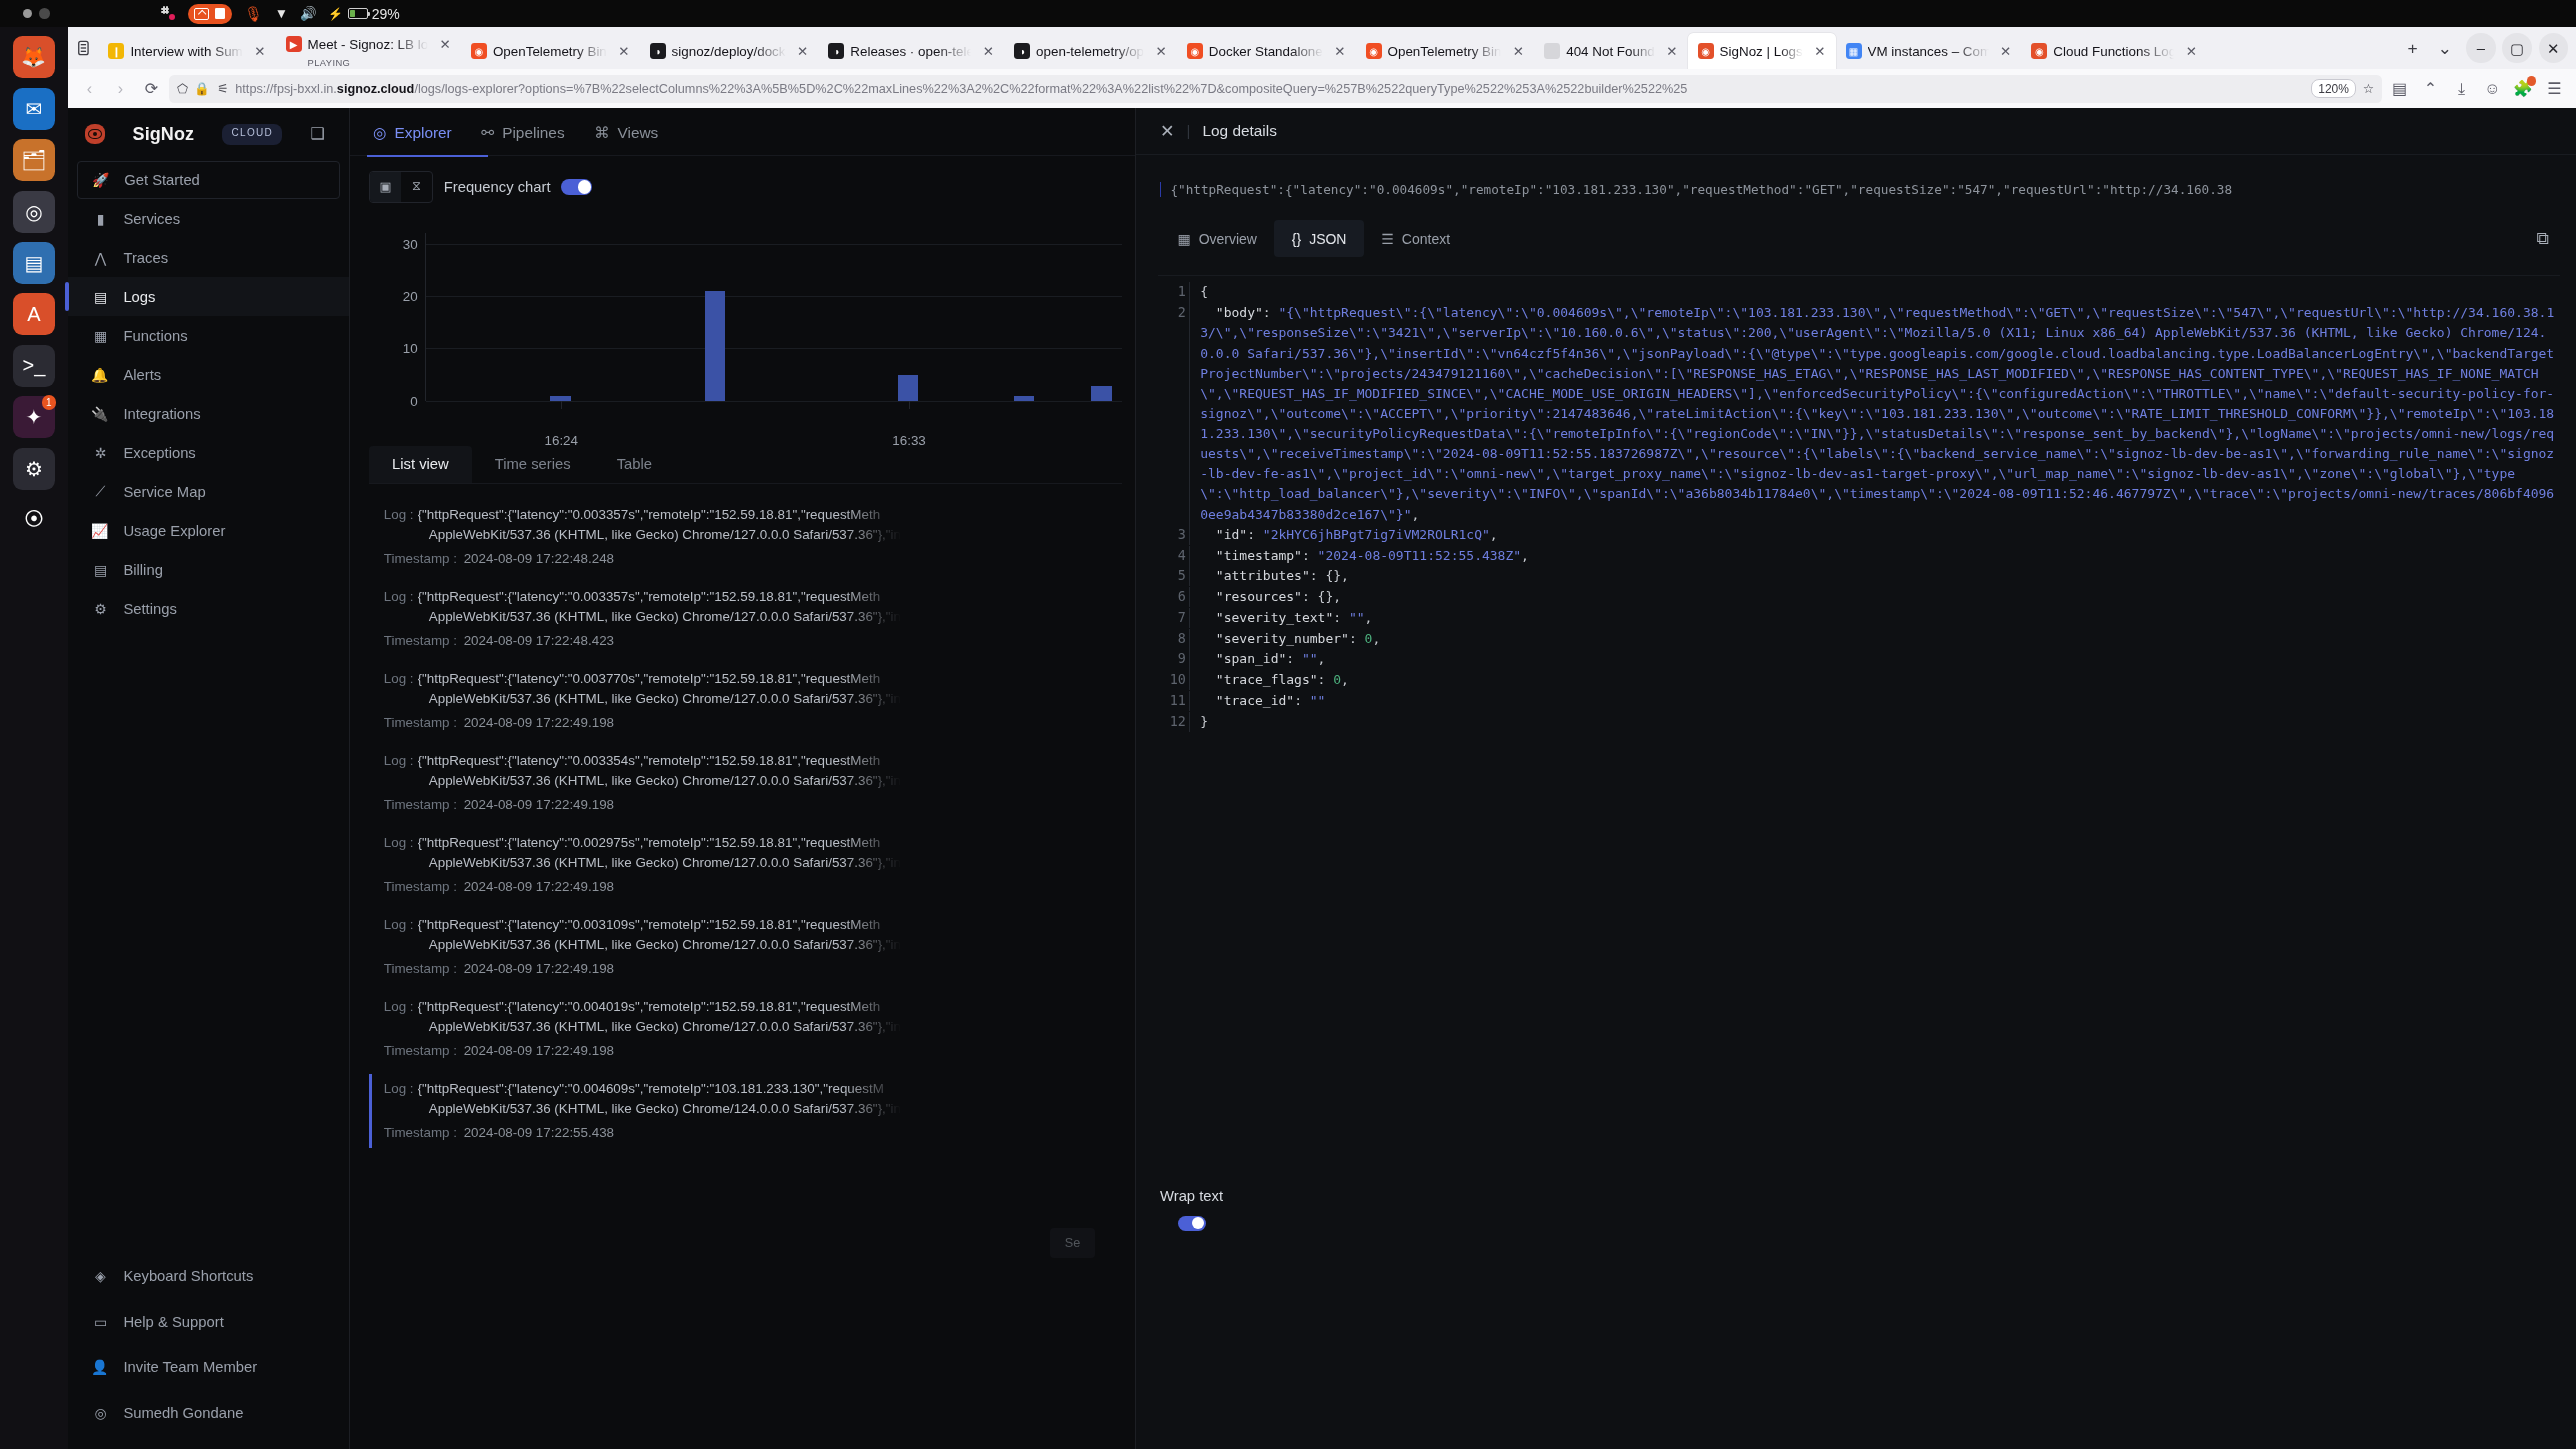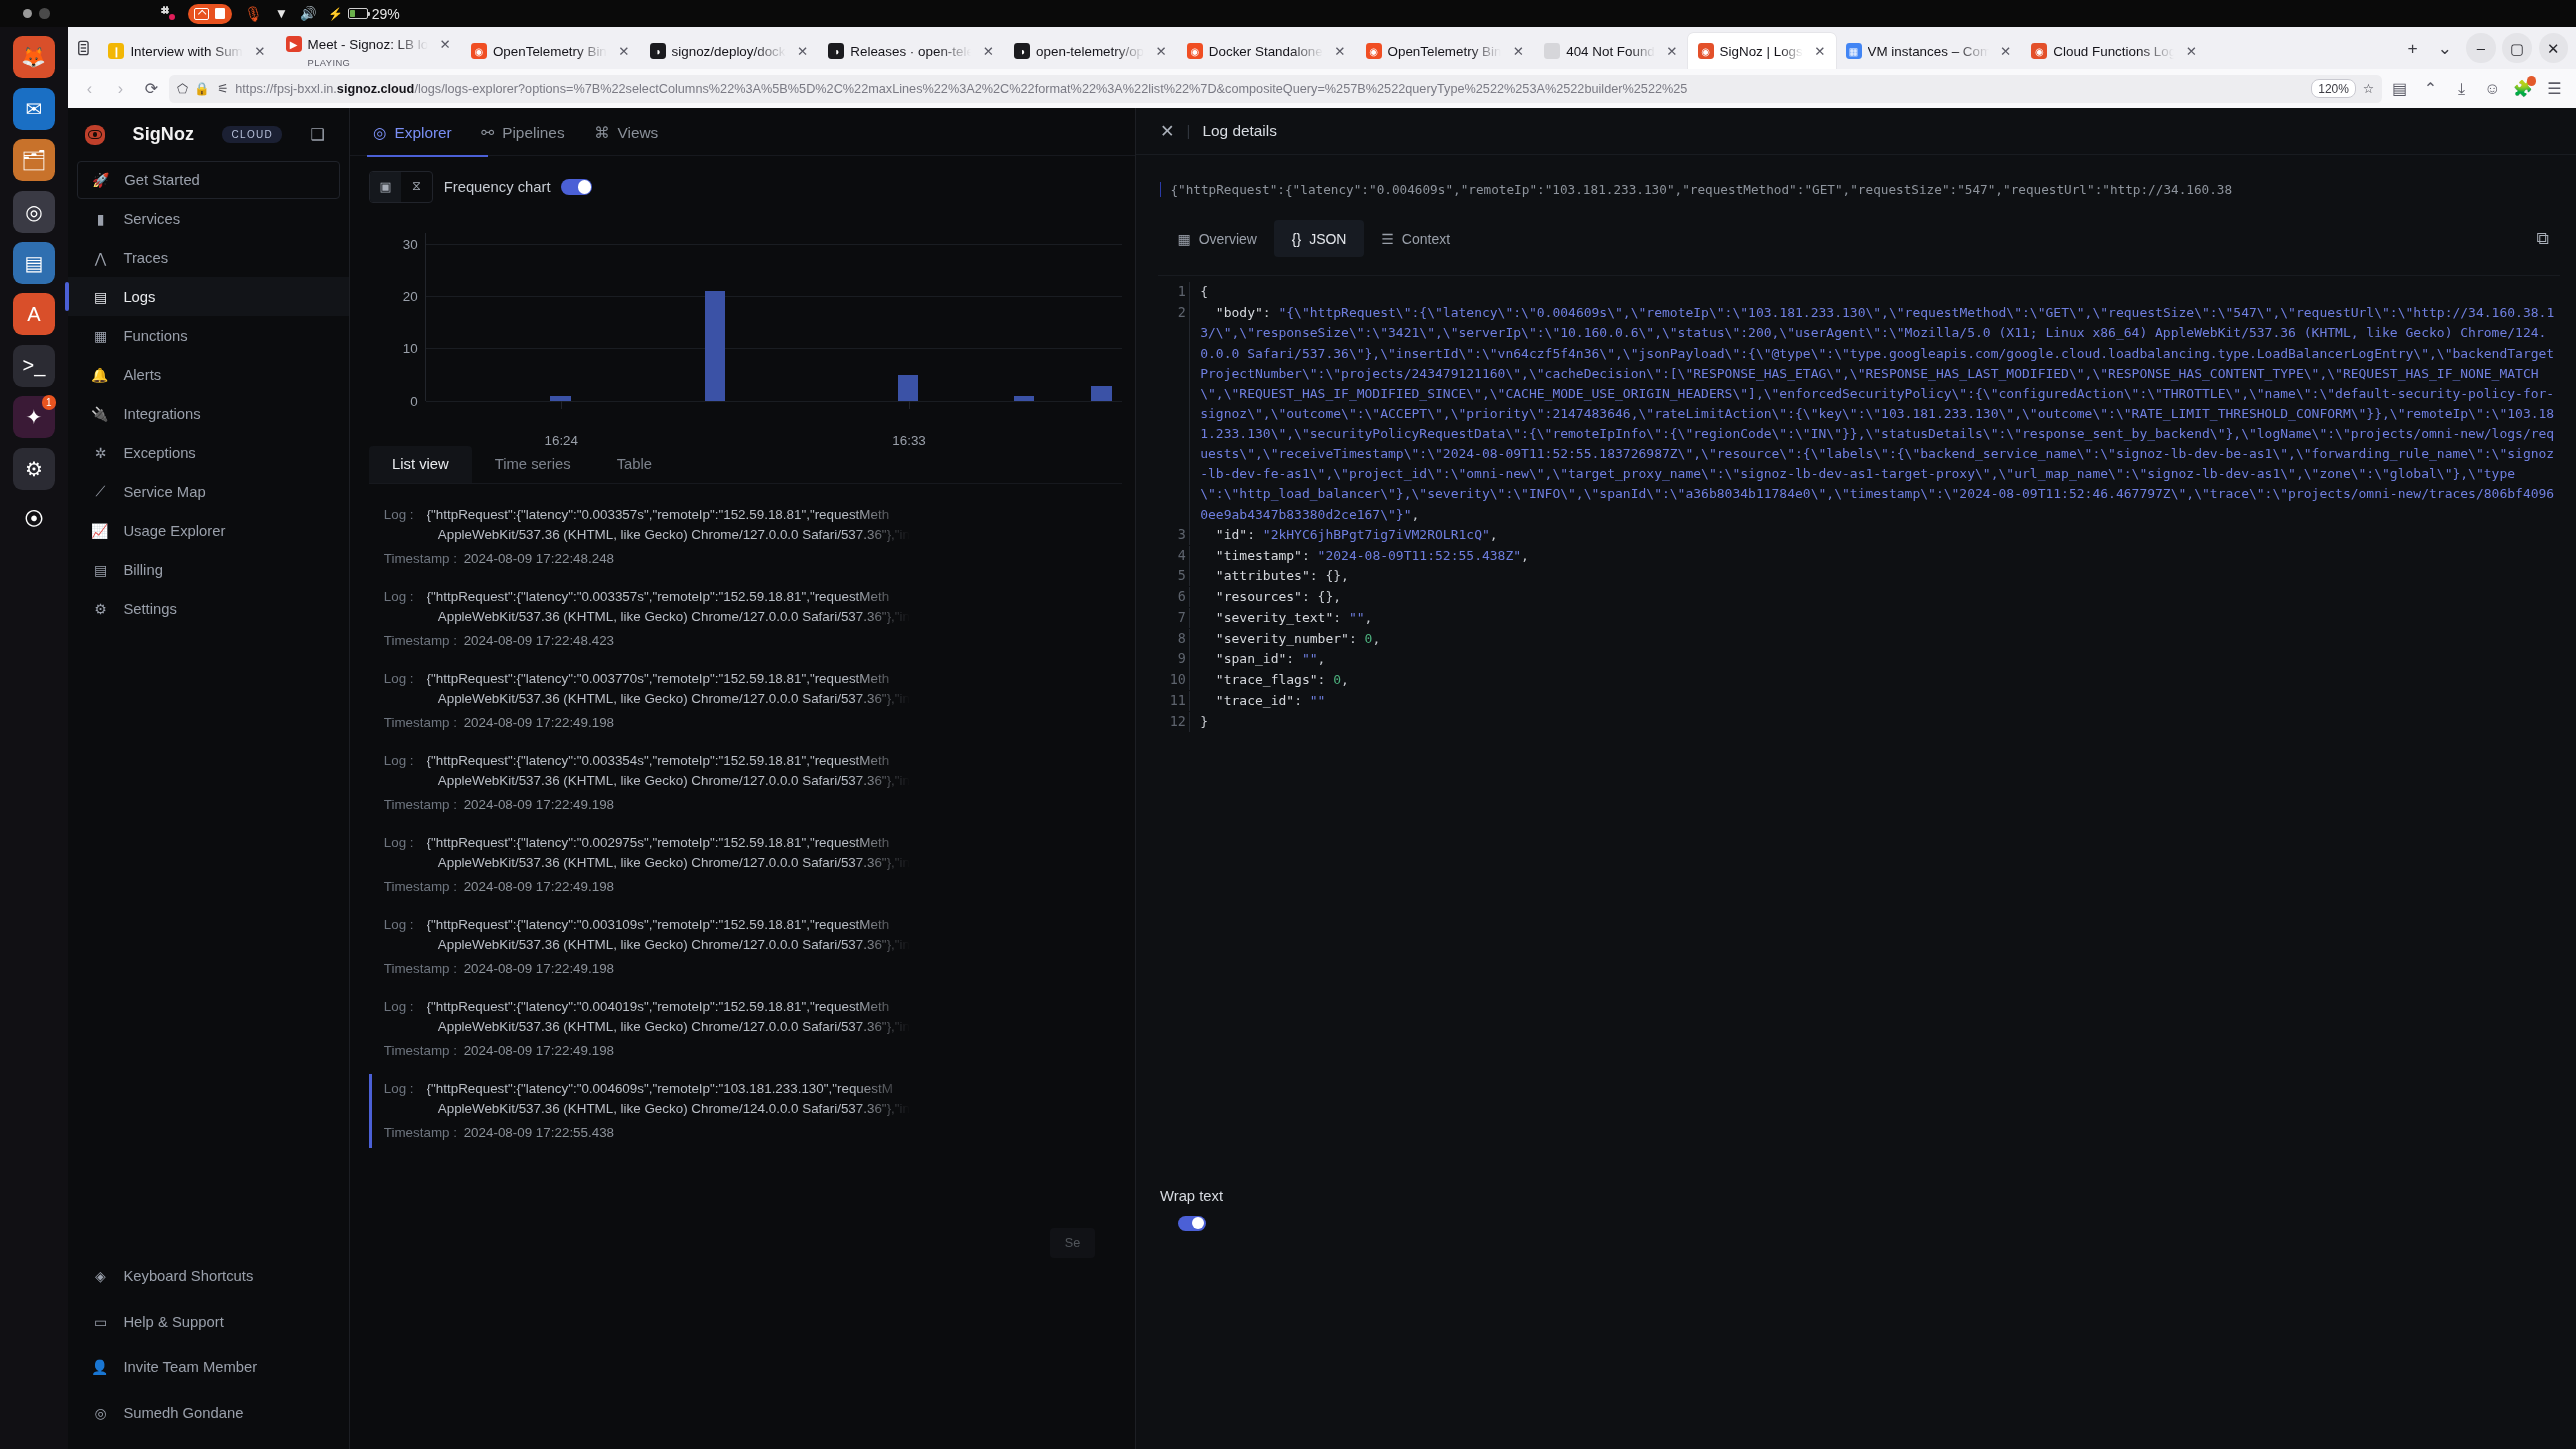--- a/index.html
+++ b/index.html
@@ -100,21 +100,21 @@
   .ext-dot{position:relative;}
   .ext-dot .bdg{position:absolute;right:0.7px;top:1.3px;width:9.4px;height:9.4px;border-radius:50%;
      background:#e35a2b;color:#fff;font-size:6.7px;display:flex;align-items:center;justify-content:center;}
 
   
   #app{position:absolute;left:0;top:81px;width:2508px;height:1342px;background:#0b0c0e;}
 
   
   #sn-side{position:absolute;left:0;top:0;width:282px;height:1342px;background:#0b0c0e;
     border-right:0.7px solid #1d1f24;display:flex;flex-direction:column;}
-  #sn-brand{display:flex;align-items:center;gap:28px;padding:16px 14.8px 6.7px 17.4px;}
+  #sn-brand{display:flex;gap:28px;padding:16px 14.8px 6.7px 17.4px;}
   .sn-logo{width:25.5px;height:20px;border-radius:9.4px/8px;background:#c0402b;display:flex;
     align-items:center;justify-content:center;}
   .sn-logo .eye{width:13.4px;height:9.4px;border:1.7px solid #1b0b07;border-radius:50%/60%;
     display:flex;align-items:center;justify-content:center;}
   .sn-logo .pupil{width:4.7px;height:4.7px;border-radius:50%;background:#1b0b07;}
   #sn-brand .bname{color:#f2f2f2;font-size:18px;font-weight:700;letter-spacing:0.1px;}
   .cloud-chip{background:#1b2033;color:#b7c0da;font-size:10px;letter-spacing:1.3px;
     border-radius:8px;padding:2.7px 9.4px;}
   .panel-toggle{margin-left:auto;color:#9aa0ab;font-size:16px;padding-right:9.4px;}
   .sn-nav{margin-top:9.4px;display:flex;flex-direction:column;}
@@ -163,21 +163,21 @@
 
   
   #viewtabs{display:flex;margin:17.4px 0 0 19px;border-bottom:0.7px solid #17191e;width:753px;}
   .vt{padding:10.7px 23px;font-size:14.8px;color:#7d838d;}
   .vt.active{color:#e9ebee;background:#121418;border-radius:4px 4px 0 0;}
 
   
   #loglist{margin:12px 0 0 19px;width:753px;height:771px;overflow:hidden;position:relative;}
   .logrow{padding:9.4px 0 12px 14.8px;position:relative;}
   .logrow.sel::before{content:"";position:absolute;left:0;top:4px;bottom:4px;width:2.7px;background:#4b60d6;}
-  .logline{display:flex;gap:13px;color:#b9bec6;font-size:13.4px;line-height:1.45;}
+  .logline{display:flex;gap:4px;color:#b9bec6;font-size:13.4px;line-height:1.45;}
   .logline .k{color:#6e757f;flex:0 0 auto;}
   .logline .v{white-space:pre-wrap;overflow:hidden;max-height:40px;
      -webkit-mask-image:linear-gradient(90deg,#000 88%,transparent 100%);
      mask-image:linear-gradient(90deg,#000 88%,transparent 100%);}
   .tsline{display:flex;gap:6.7px;color:#8b9199;font-size:13.4px;margin-top:6.7px;}
   .tsline .k{color:#6e757f;}
   .fadebtn{position:absolute;right:27px;bottom:9.4px;background:#16181d;color:#8b9199;
     border-radius:4px;padding:8px 14.8px;font-size:12.7px;opacity:.55;}
 
   

